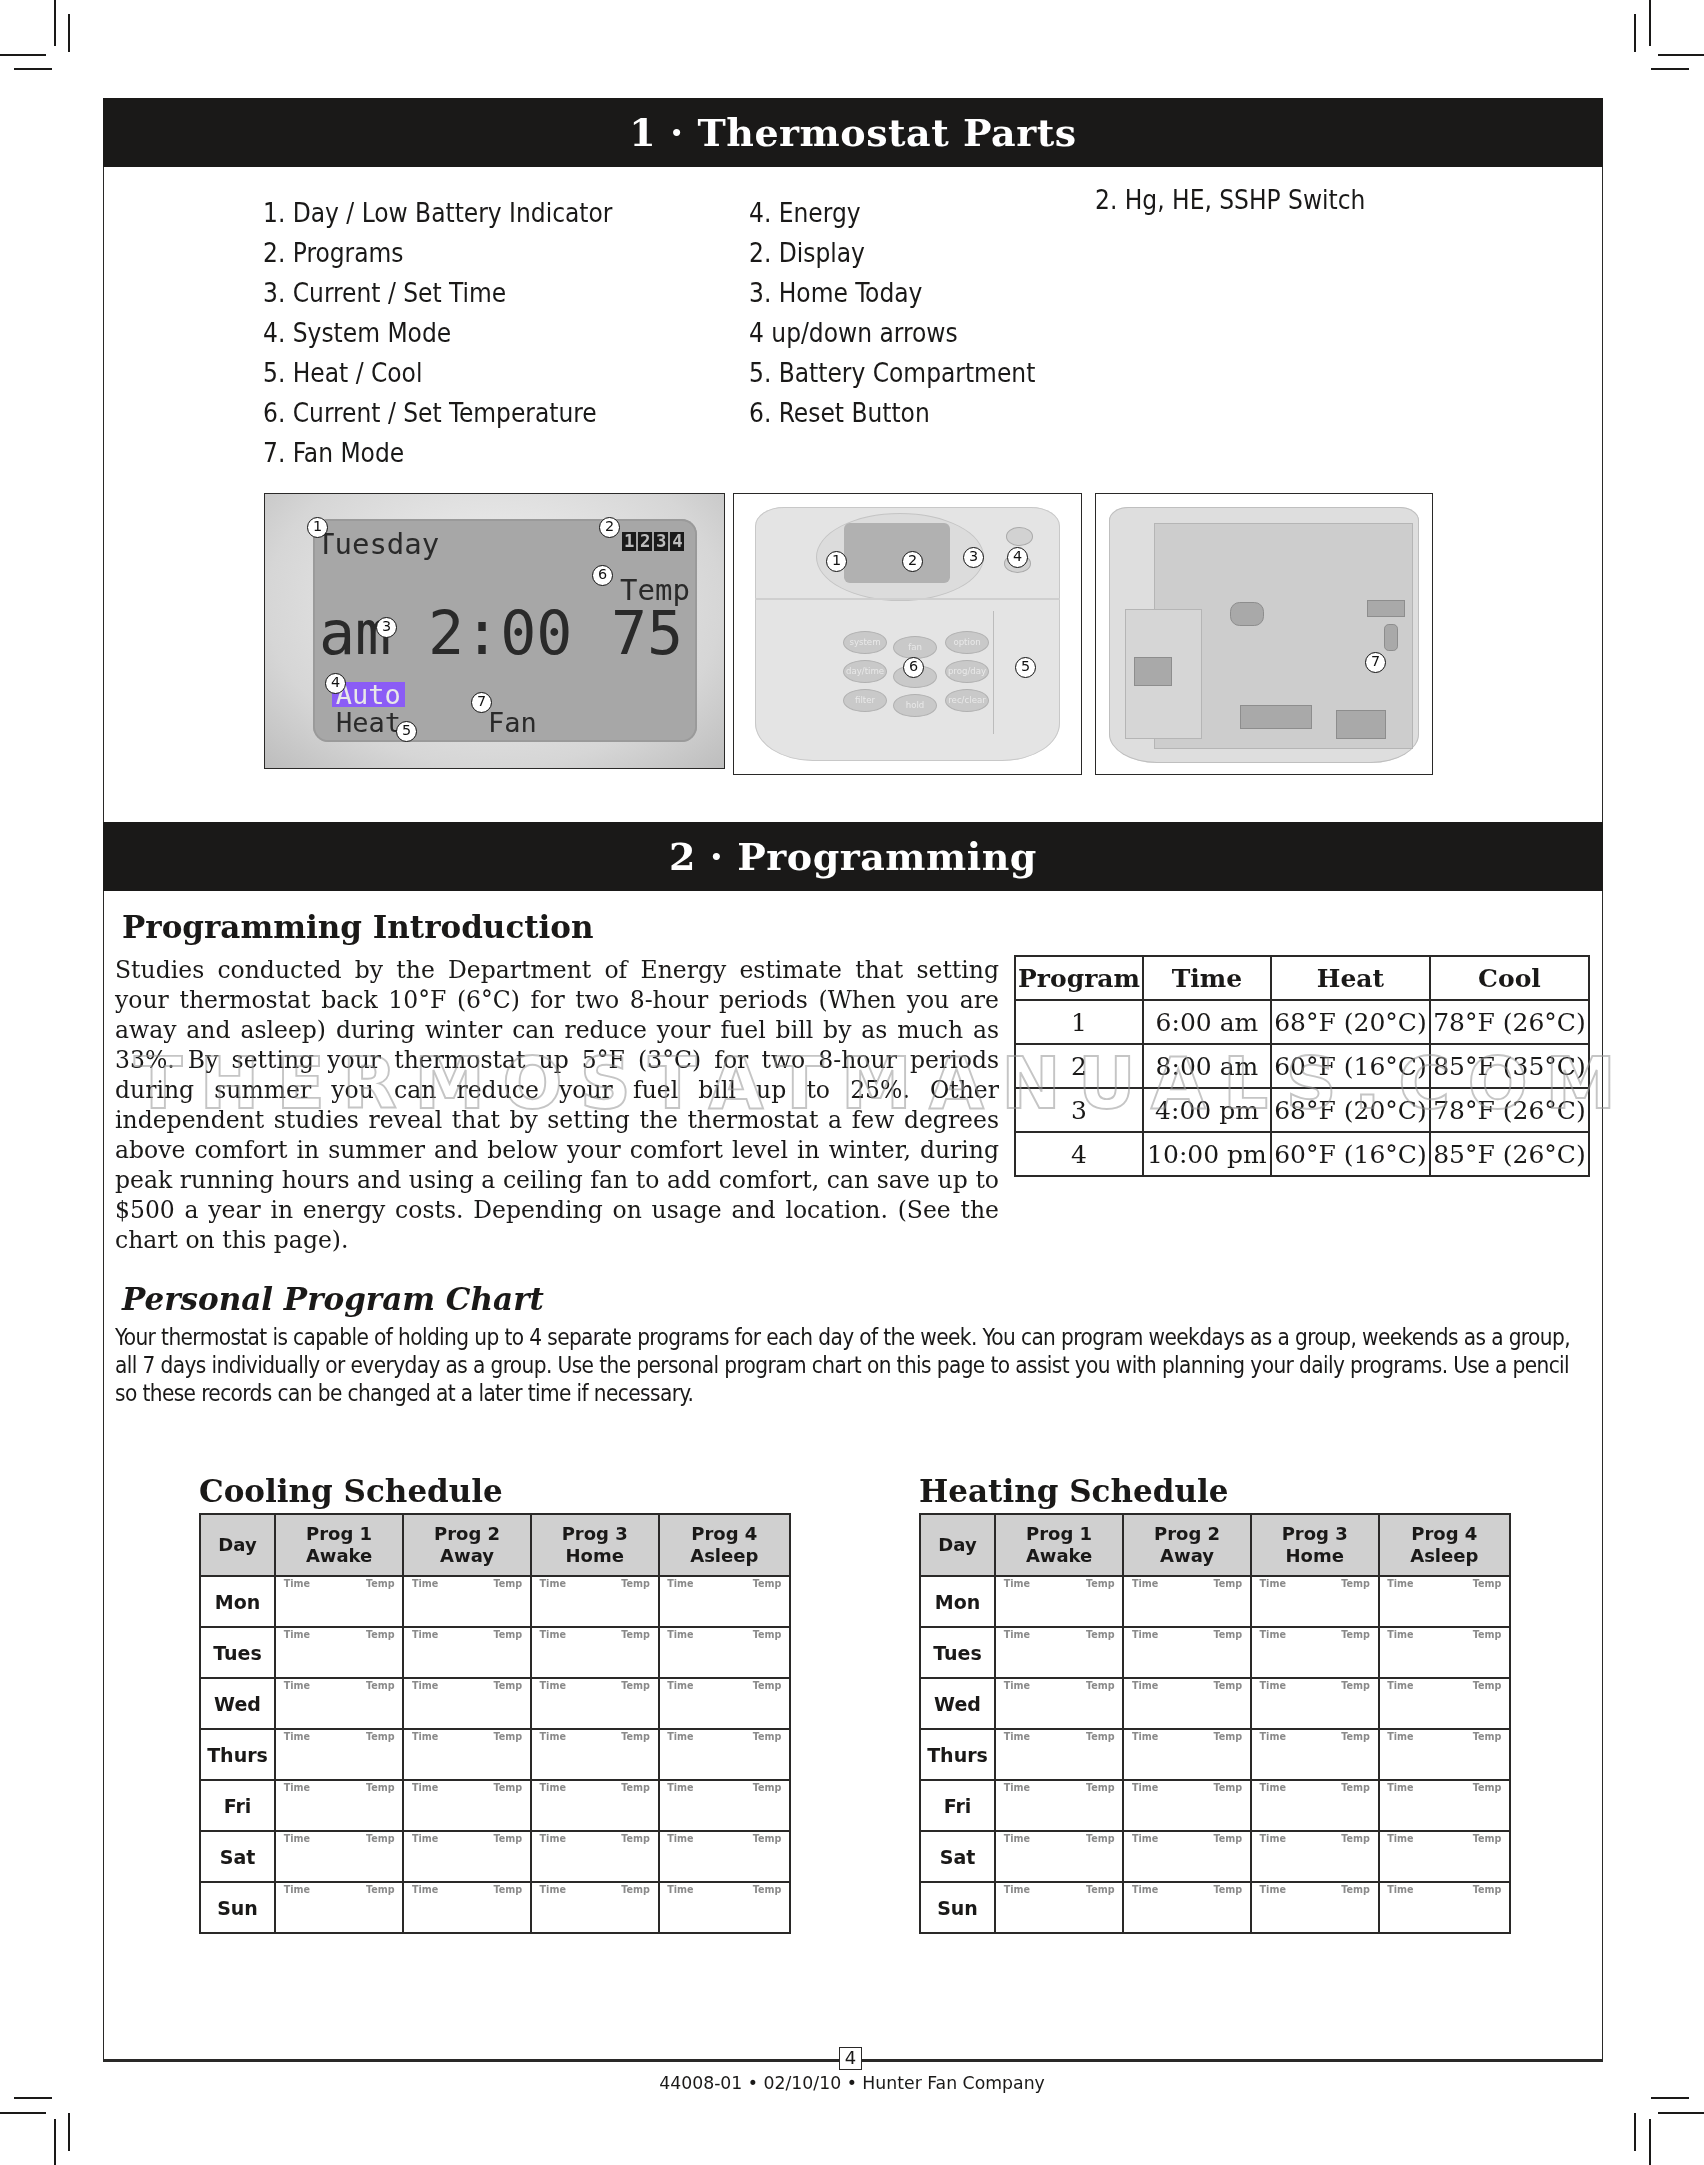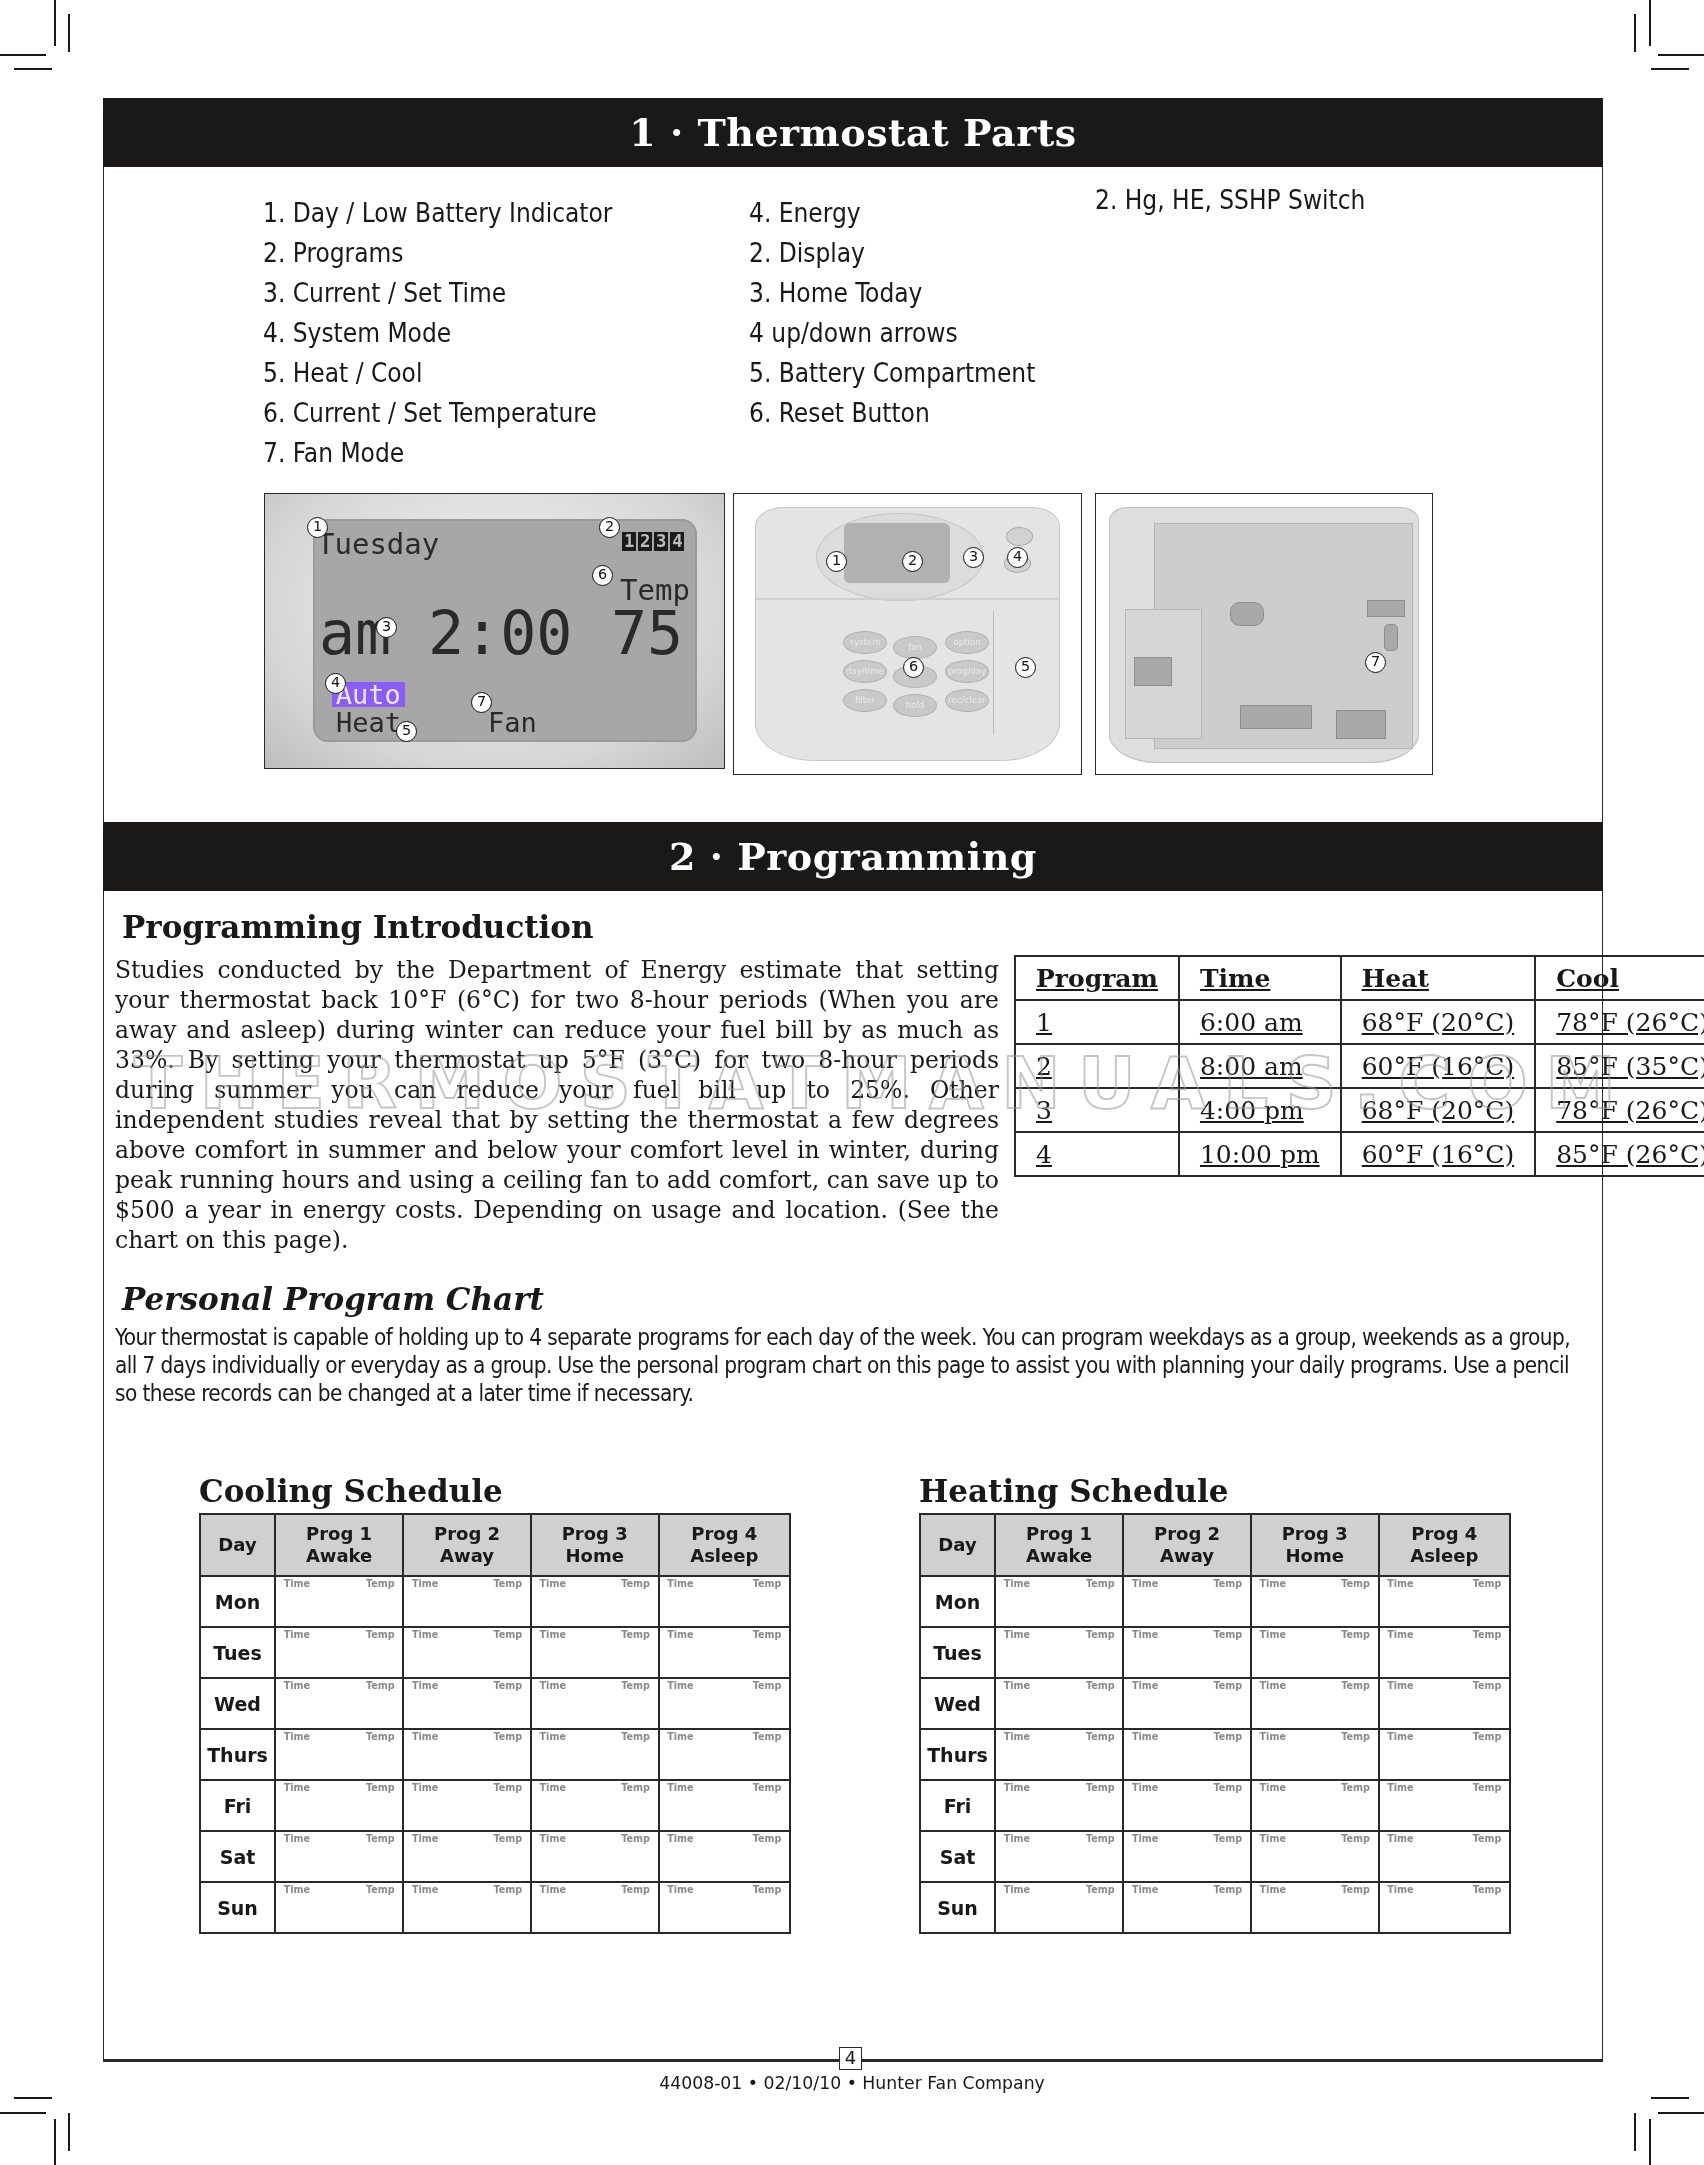--- a/index.html
+++ b/index.html
@@ -47,21 +47,21 @@
      border-radius: 19px 19px 48px 48px / 13.4px 13.4px 29px 29px; box-shadow: inset 0 0 0 1px #bfbfbf; }
   .pcb { position:absolute; background:#cdcdcd; box-shadow: inset 0 0 0 1px #b5b5b5; }
   .comp { position:absolute; background:#a9a9a9; border:1px solid #8d8d8d; }
 
   h2.sub { position:absolute; font-family:"DejaVu Serif", serif; font-weight:bold; font-size:31px; color:#1a1918; white-space:nowrap;margin-left:7px; }
   .para { position:absolute; font-family:"DejaVu Serif", serif; font-size:23.5px; line-height:30px; text-align:justify; color:#1a1918; }
   .para2 { position:absolute; font-family:"DejaVu Sans", sans-serif; font-stretch:condensed; font-size:22.4px; line-height:28px; color:#1a1918; letter-spacing:-0.6px; }
 
   table { border-collapse: collapse; }
   .prog-table { position:absolute; left:1014px; top:955px; font-family:"DejaVu Serif", serif; font-size:25px; }
-  .prog-table th, .prog-table td { border:2.9px solid #2a2928; text-align:left; height:44px; padding:0 20px; white-space:nowrap;text-decoration:underline; }
+  .prog-table th, .prog-table td { border:2.9px solid #2a2928; text-align:center; height:44px; padding:0 2px; white-space:nowrap; }
   .prog-table th { font-weight:bold; }
 
   .sched-title { position:absolute; font-family:"DejaVu Serif", serif; font-weight:bold; font-size:31px; white-space:nowrap; }
   .sched { position:absolute; font-family:"DejaVu Sans", sans-serif; }
   .sched th, .sched td { border:2.9px solid #2a2928; }
   .sched th { background:#d0d0d0; font-size:18px; line-height:22px; font-weight:bold; height:62px; text-align:center; }
   .sched td { height:51px; vertical-align:top; position:relative; }
   .sched td.day { font-weight:bold; font-size:19px; text-align:center; vertical-align:middle; }
   .sched .cell-lbl { position:absolute; top:1px; font-size:9.6px; color:#8a8a8a; font-weight:bold; }
   .sched .cell-lbl.t { left:7.7px; } .sched .cell-lbl.p { right:7.7px; }

